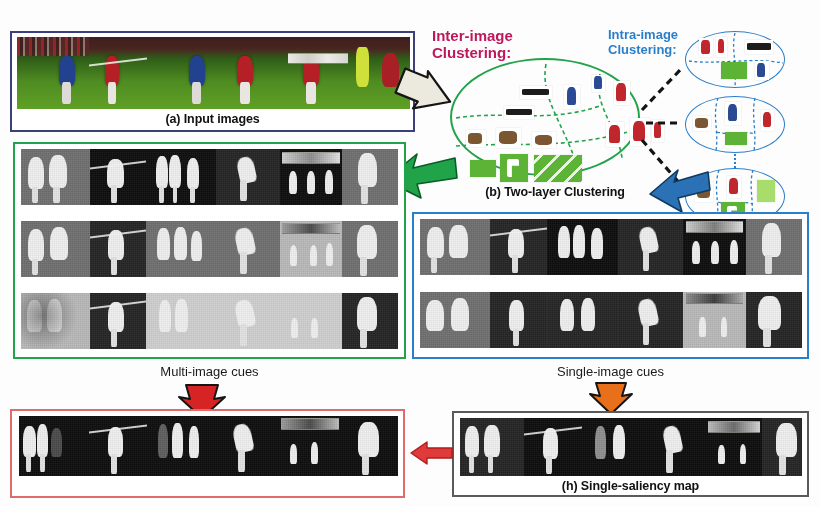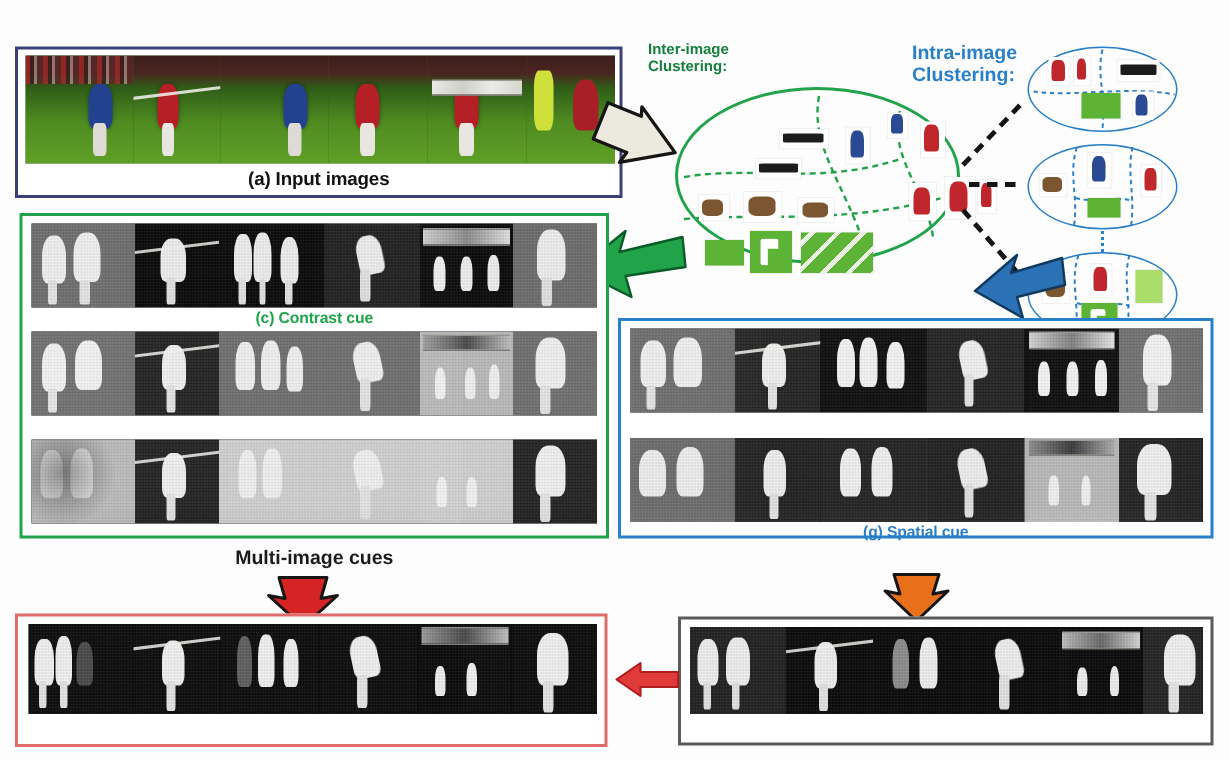--- a/index.html
+++ b/index.html
@@ -192,21 +192,21 @@
     border-left: 2.5px dotted #2a7fc9;
   }
 
   
   .cap-green { color:#20a34a; }
   .cap-blue  { color:#2a7fc9; }
   .cap-black { color:#111111; }
 
   .outer-label {
     position: absolute;
-    font-weight: bold;
+    font-weight: normal;
     color: #1b1b1b;
     text-align: center;
   }
 </style>
 </head>
 <body>
 
 <div id="fig">
 
   <div class="panel" style="left:10px; top:31px; width:405px; height:101px; border:2px solid #3b3f7a;">
@@ -223,21 +223,21 @@
       <div class="thumb ph red" style="width:66px;">
         <div class="board"></div>
       </div>
       <div class="thumb ph yellow" style="width:59px;"></div>
     </div>
     <div class="panel-caption cap-black" style="top:79px; font-size:12.5px;">(a) Input images</div>
   </div>
 
   <div style="position:absolute; left:420px; top:18px; width:400px; height:200px;">
 
-    <div class="cluster-label" style="left:12px; top:10px; font-size:10px; color:#15803d;">Inter-image
+    <div class="cluster-label" style="left:12px; top:10px; font-size:15px; color:#be185d;">Inter-image
 Clustering:</div>
 
     <div class="cluster-label" style="left:188px; top:10px; font-size:13px; color:#2a7fc9;">Intra-image
 Clustering:</div>
 
     <div class="ellipse ell-green" style="left:30px; top:40px; width:190px; height:118px;"></div>
 
     <svg style="position:absolute; left:30px; top:40px;" width="190" height="118">
       <path d="M6,60 C55,52 95,66 150,48" stroke="#22a34b" stroke-width="1.6" fill="none" stroke-dasharray="4 3"></path>
       <path d="M6,88 C60,84 110,92 178,74" stroke="#22a34b" stroke-width="1.6" fill="none" stroke-dasharray="4 3"></path>
@@ -253,20 +253,21 @@
     <div class="patch p-red" style="left:186px; top:104px; width:18px; height:25px;"></div>
     <div class="patch p-red" style="left:210px; top:100px; width:20px; height:28px;"></div>
     <div class="patch p-red" style="left:232px; top:102px; width:12px; height:22px;"></div>
     <div class="patch p-brown" style="left:46px; top:112px; width:20px; height:17px;"></div>
     <div class="patch p-brown" style="left:76px; top:110px; width:25px; height:20px;"></div>
     <div class="patch p-brown" style="left:112px; top:114px; width:24px; height:16px;"></div>
     <div class="patch p-green-solid" style="left:50px; top:142px; width:26px; height:17px;"></div>
     <div class="patch p-green-c" style="left:80px; top:136px; width:28px; height:28px;"></div>
     <div class="patch p-green-pat" style="left:114px; top:137px; width:48px; height:27px;"></div>
 
+    <div class="panel-caption cap-black" style="left:40px; width:190px; top:167px; font-size:12.5px;">(b) Two-layer Clustering</div>
 
     <div style="position:absolute; left:265px; top:13px; width:100px; height:57px;">
       <div class="ellipse ell-blue" style="left:0; top:0; width:100px; height:57px;"></div>
       <svg style="position:absolute;left:0;top:0;" width="100" height="57">
         <path d="M50,2 C46,18 52,30 50,55" stroke="#2a7fc9" stroke-width="1.3" fill="none" stroke-dasharray="3 2.5"></path>
         <path d="M4,30 C30,34 66,26 98,32" stroke="#2a7fc9" stroke-width="1.3" fill="none" stroke-dasharray="3 2.5"></path>
       </svg>
       <div class="patch p-red" style="left:14px; top:7px; width:14px; height:19px;"></div>
       <div class="patch p-red" style="left:31px; top:6px; width:11px; height:20px;"></div>
       <div class="patch p-dark" style="left:60px; top:9px; width:28px; height:14px;"></div>
@@ -363,21 +364,20 @@
         <div class="fig" style="left:44%;top:40%;width:13%;height:40%;"></div>
         <div class="fig" style="left:72%;top:38%;width:13%;height:42%;"></div>
         <div class="noise"></div>
       </div>
       <div class="thumb sal gray-mid" style="width:56px;">
         <div class="fig" style="left:28%;top:8%;width:34%;height:60%;"></div>
         <div class="leg" style="left:34%;top:64%;width:12%;height:34%;"></div>
         <div class="noise"></div>
       </div>
     </div>
-    <div class="panel-caption cap-green" style="top:62px; font-size:10.5px;">(c) Contrast cue</div>
 
     <div class="strip" style="left:6px; top:77px; width:377px; height:56px;">
       <div class="thumb sal gray-mid" style="width:69px;">
         <div class="fig" style="left:10%;top:14%;width:24%;height:58%;"></div>
         <div class="fig" style="left:42%;top:10%;width:26%;height:60%;"></div>
         <div class="leg" style="left:16%;top:68%;width:9%;height:28%;"></div>
         <div class="noise"></div>
       </div>
       <div class="thumb sal gray-dark" style="width:56px;">
         <div class="fig" style="left:32%;top:16%;width:28%;height:54%;"></div>
@@ -514,23 +514,23 @@
         <div class="fig" style="left:26%;top:44%;width:10%;height:36%;"></div>
         <div class="fig" style="left:60%;top:44%;width:10%;height:36%;"></div>
         <div class="noise"></div>
       </div>
       <div class="thumb sal gray-dark" style="width:56px;">
         <div class="fig" style="left:22%;top:8%;width:40%;height:60%;"></div>
         <div class="leg" style="left:30%;top:64%;width:14%;height:34%;"></div>
         <div class="noise"></div>
       </div>
     </div>
-    <div class="panel-caption cap-blue" style="top:135px; font-size:10.5px;">(g) Spatial cue</div>
-  </div>
-
+  </div>
+
+  <div class="outer-label" style="left:412px; width:397px; top:364px; font-size:13px;">Single-image cues</div>
 
   <div class="arrow" style="left:178px; top:383px;">
     <svg width="48" height="36" viewBox="0 0 48 36">
       <polygon points="8,2 40,2 36,16 47,14 24,35 1,14 12,16" fill="#d62424" stroke="#151515" stroke-width="2" stroke-linejoin="round"></polygon>
     </svg>
   </div>
 
   <div class="arrow" style="left:589px; top:381px;">
     <svg width="44" height="34" viewBox="0 0 44 34">
       <polygon points="7,2 37,2 33,15 43,13 22,33 1,13 11,15" fill="#e8701a" stroke="#151515" stroke-width="2" stroke-linejoin="round"></polygon>
@@ -567,20 +567,21 @@
         <div class="fig" style="left:22%;top:46%;width:12%;height:34%;"></div>
         <div class="fig" style="left:60%;top:44%;width:12%;height:36%;"></div>
         <div class="noise"></div>
       </div>
       <div class="thumb sal gray-dark" style="width:54px;">
         <div class="fig" style="left:26%;top:8%;width:38%;height:60%;"></div>
         <div class="leg" style="left:32%;top:64%;width:13%;height:34%;"></div>
         <div class="noise"></div>
       </div>
     </div>
+    <div class="panel-caption cap-black" style="top:66px; font-size:12.5px;">(h) Single-saliency map</div>
   </div>
 
   <div class="arrow" style="left:409px; top:440px;">
     <svg width="44" height="26" viewBox="0 0 44 26">
       <polygon points="2,13 18,2 18,8 43,8 43,18 18,18 18,24" fill="#e03a3a" stroke="#b01c1c" stroke-width="1.4" stroke-linejoin="round"></polygon>
     </svg>
   </div>
 
   <div class="panel" style="left:10px; top:409px; width:395px; height:89px; border:2px solid #e06b6b;">
     <div class="strip" style="left:7px; top:5px; width:379px; height:60px;">

